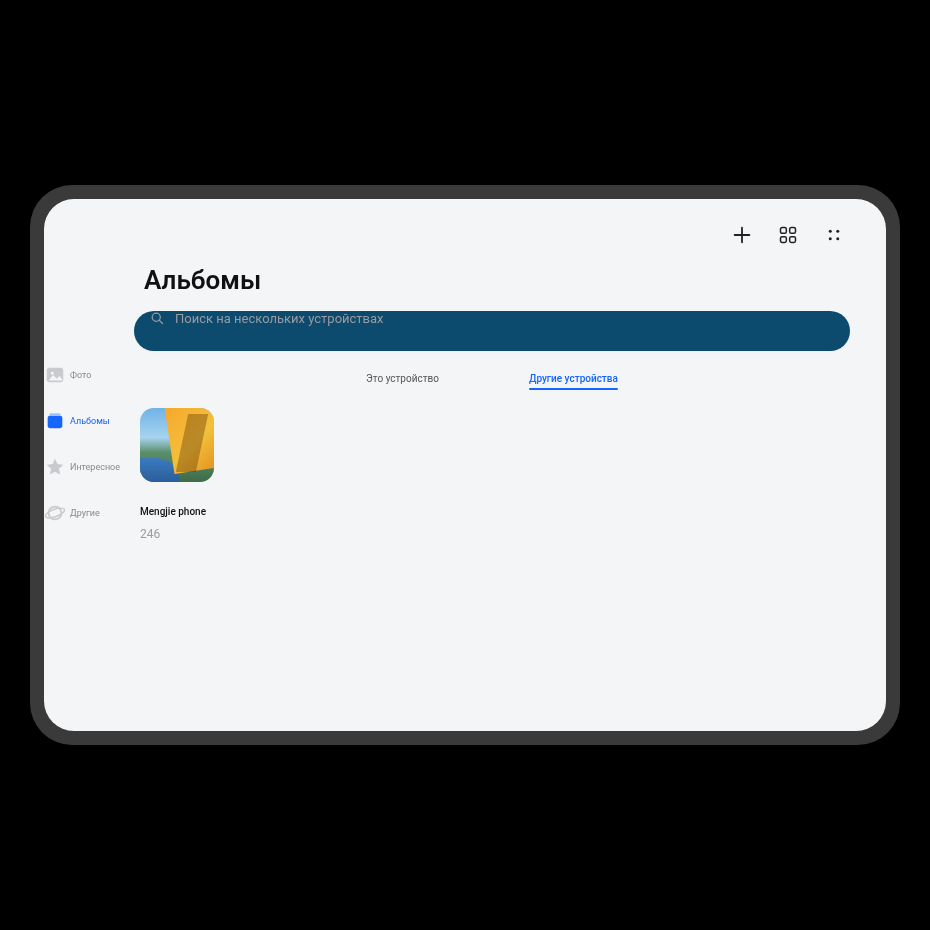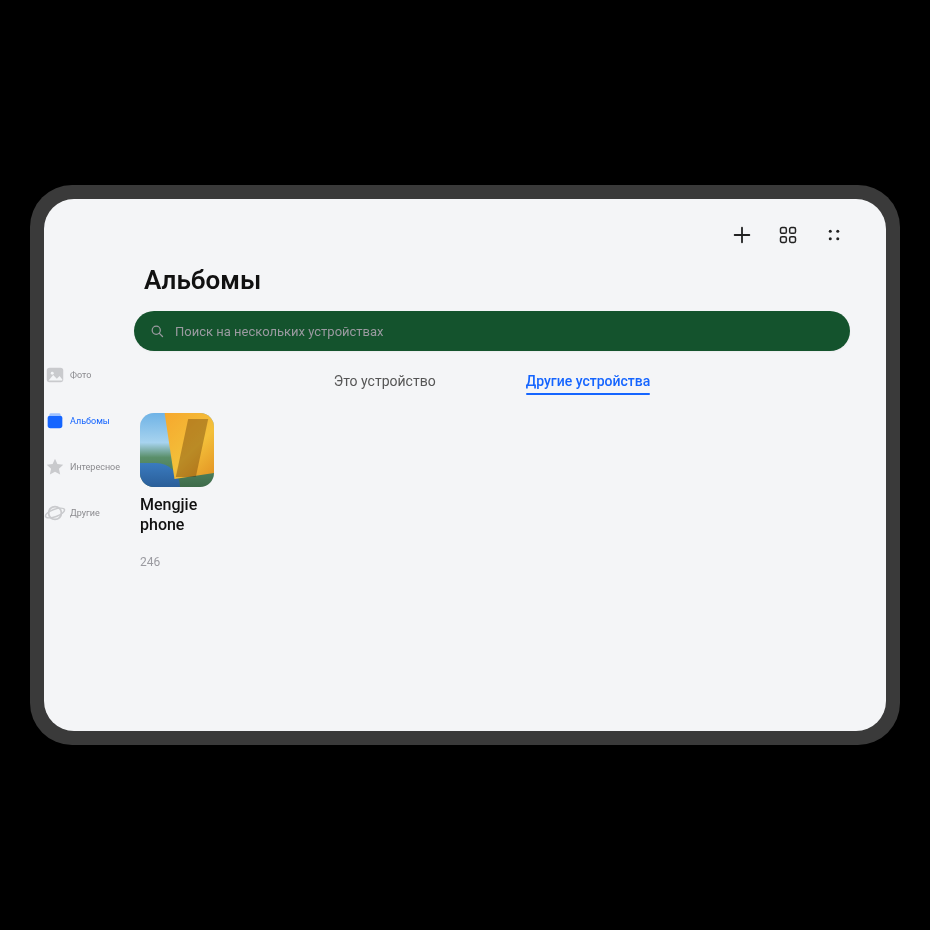--- a/index.html
+++ b/index.html
@@ -96,45 +96,45 @@
   .page-title {
     font-size: 26px;
     font-weight: 600;
     color: #111;
     margin-top: 14px;
     margin-bottom: 16px;
     padding-left: 10px;
   }
   
   .search-bar {
-    background: #14532d;
+    background: #0c4a6e;
     border-radius: 20px;
     height: 40px;
     display: flex;
-    align-items: center;
+    align-items: flex-start;
     padding: 0 16px;
     gap: 10px;
     box-shadow: 0 1px 2px rgba(0,0,0,0.04);
   }
   
   .search-placeholder {
     color: #9a9aa0;
     font-size: 13px;
   }
   
   .tabs {
     display: flex;
     justify-content: center;
     gap: 90px;
     margin-top: 22px;
     margin-bottom: 18px;
   }
   
   .tab {
-    font-size: 14px;
+    font-size: 10px;
     color: #555;
     padding-bottom: 6px;
     cursor: pointer;
     position: relative;
   }
   
   .tab.active {
     color: #1565ff;
     font-weight: 500;
     text-align: center;
@@ -165,31 +165,31 @@
     height: 74px;
     border-radius: 14px;
     overflow: hidden;
     background: #e2e3e6;
     display: flex;
     align-items: center;
     justify-content: center;
   }
   
   .album-name {
-    font-size: 16px;
+    font-size: 10px;
     color: #111;
-    margin-top: 8px;
+    margin-top: 24px;
     line-height: 1.25;
     font-weight: 500;
   }
   
   .album-count {
     font-size: 12px;
     color: #9a9aa0;
-    margin-top: 20px;
+    margin-top: 8px;
   }
   
   
   .photo-thumb {
     position: relative;
     width: 100%; height: 100%;
     background: linear-gradient(180deg, #6fb3e6 0%, #a7d3ef 40%, #5a8f6a 60%, #3e6b4a 100%);
   }
   .photo-thumb .tent {
     position: absolute;

